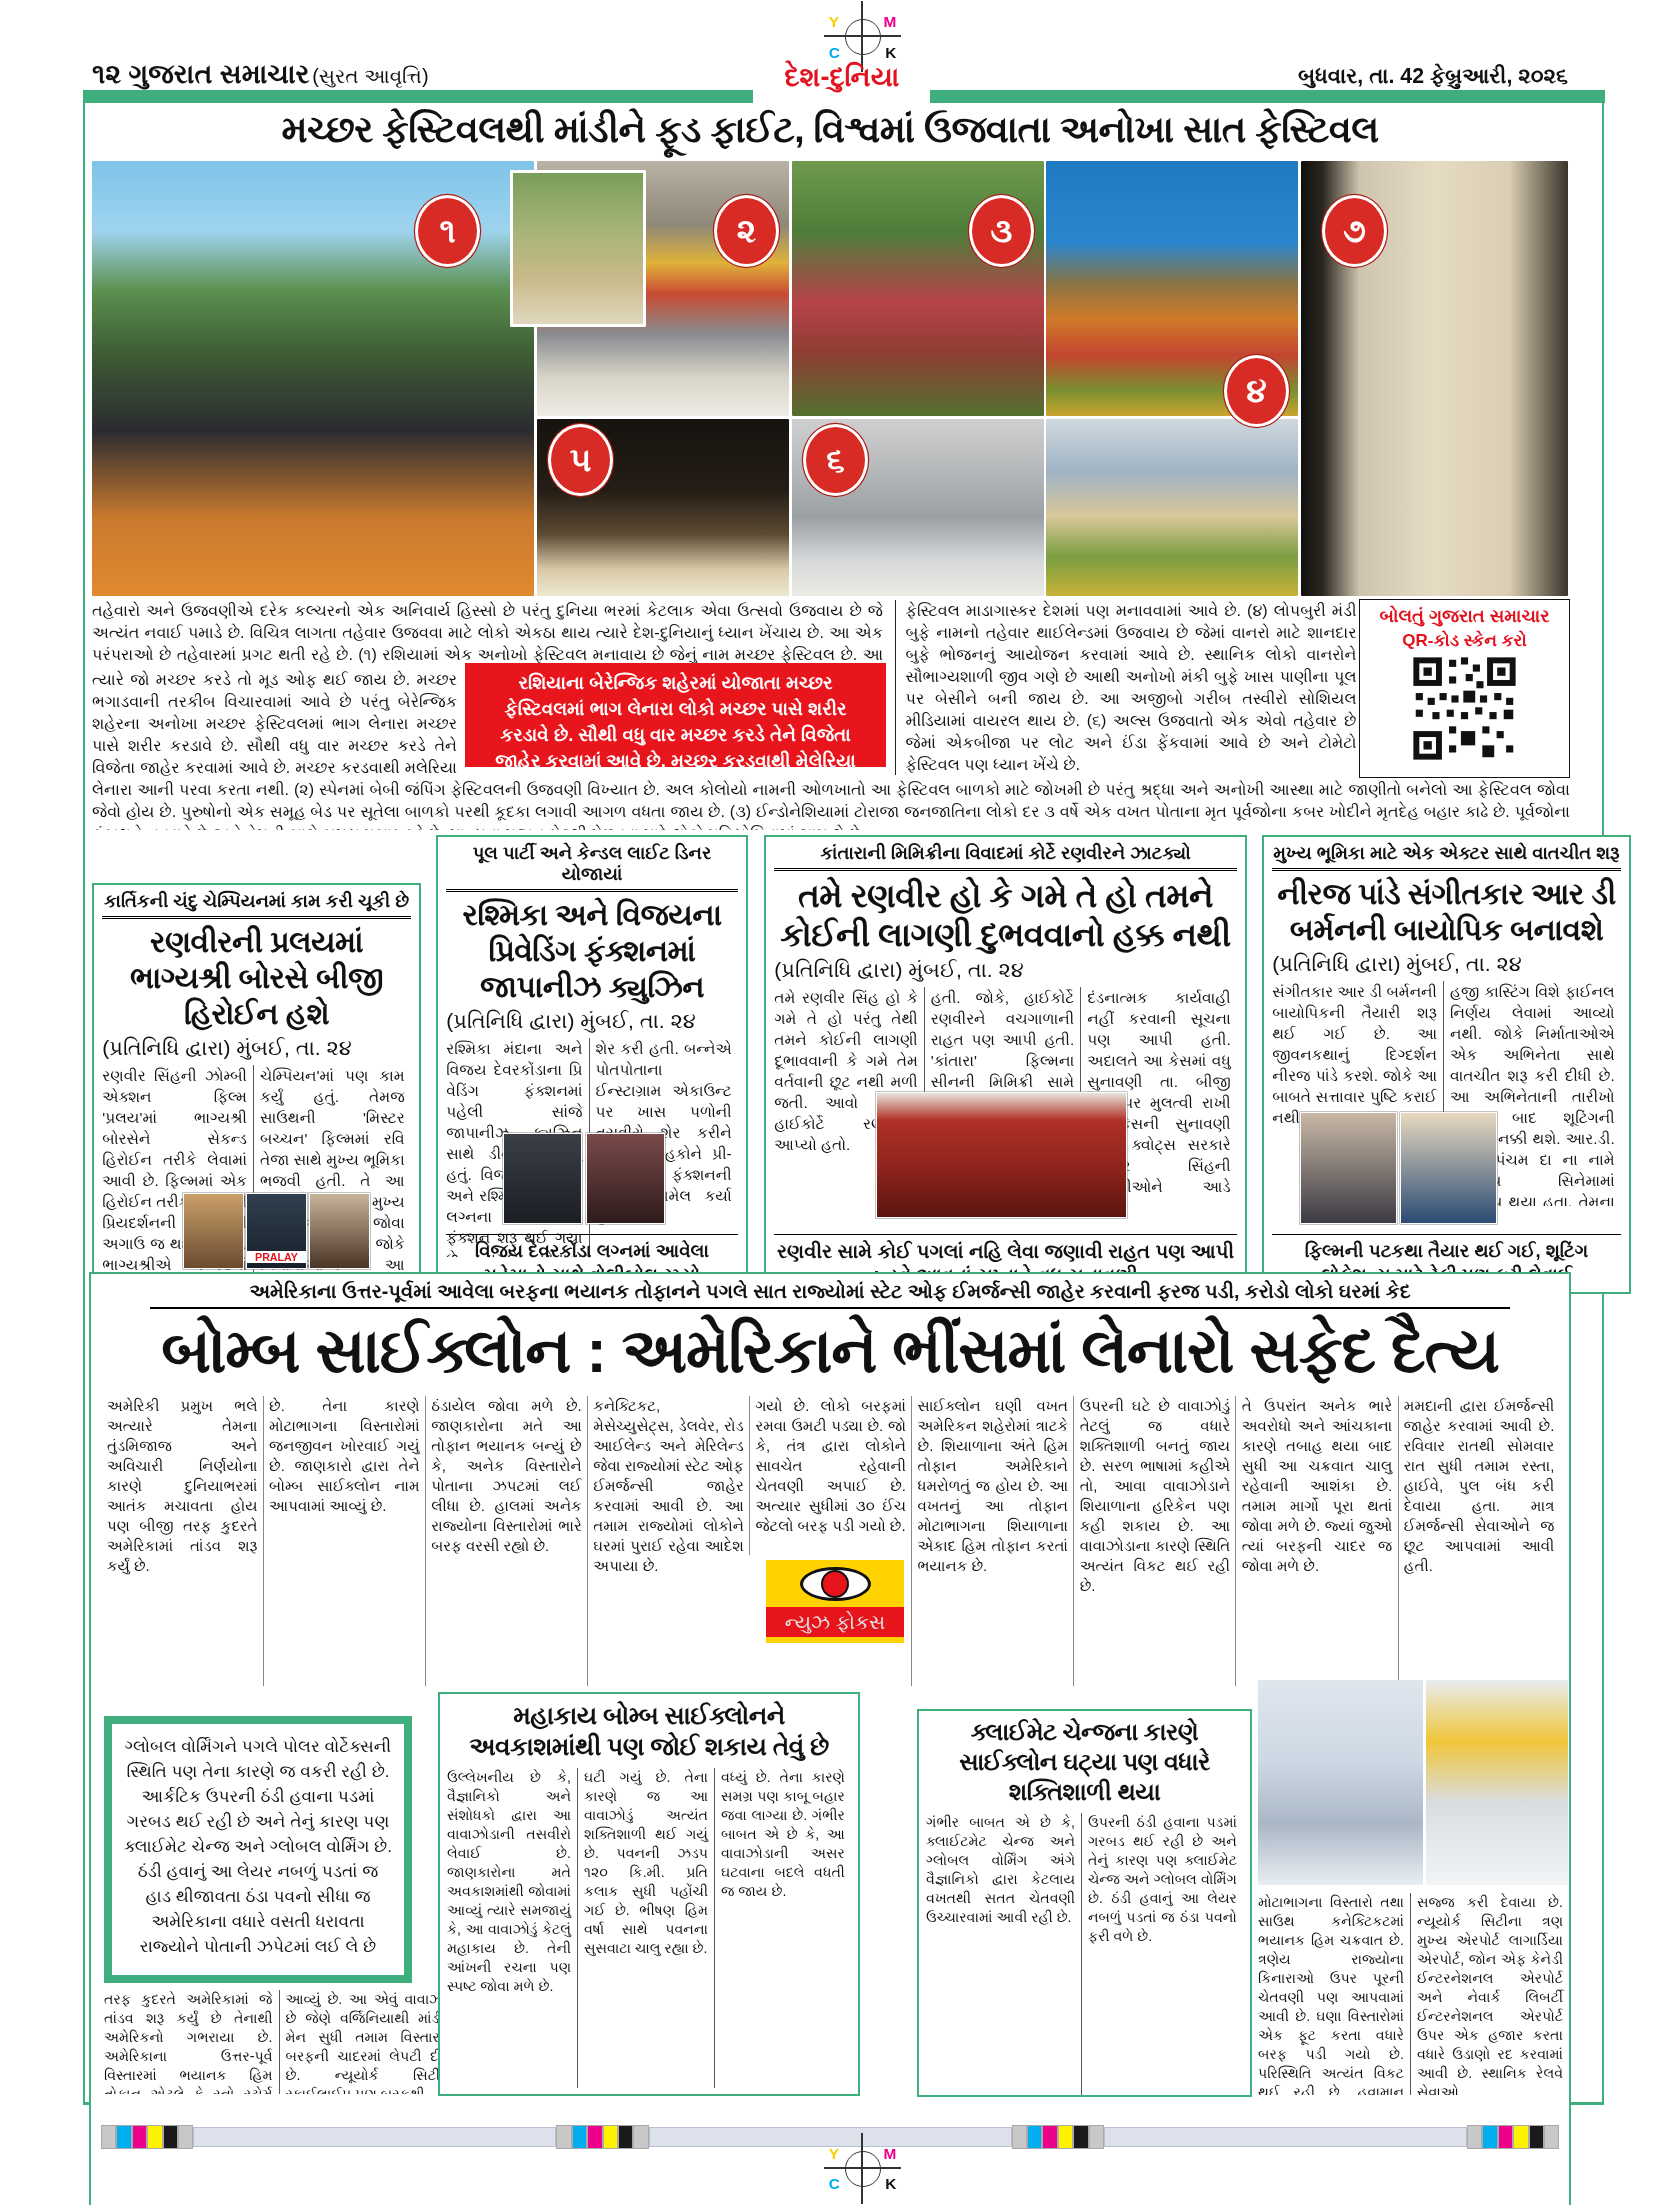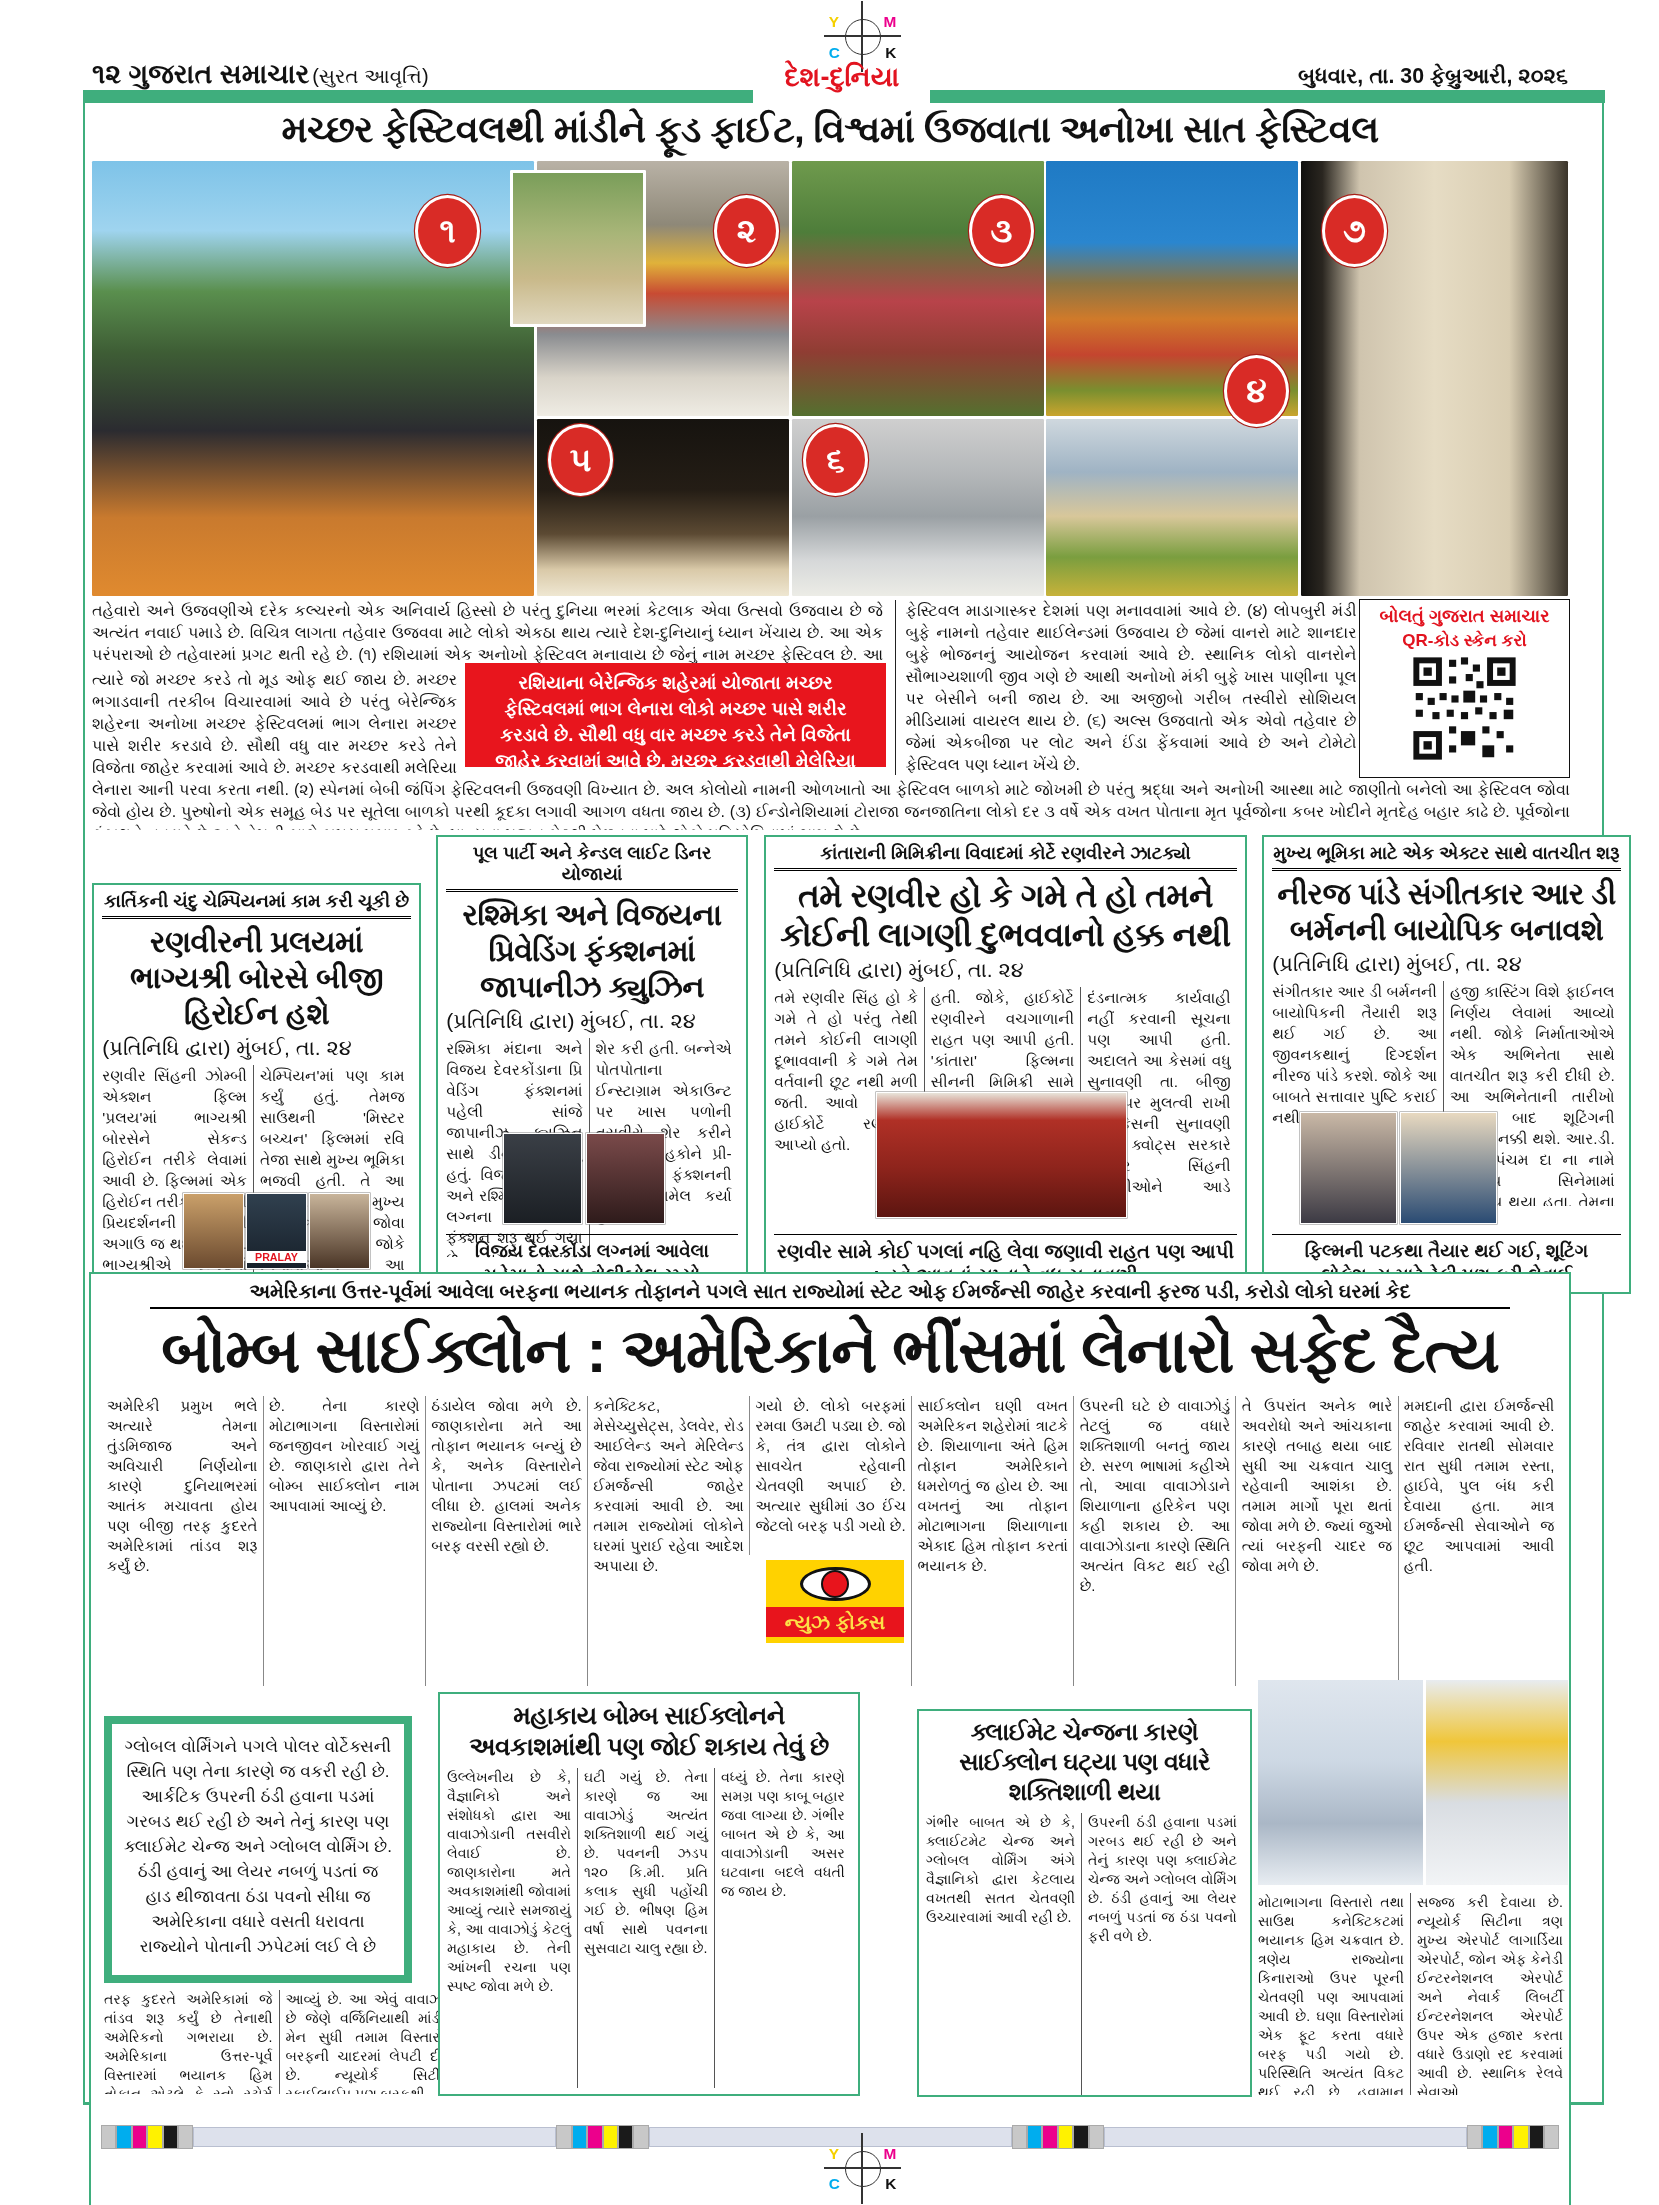--- a/index.html
+++ b/index.html
@@ -49,21 +49,21 @@
   .quote{position:absolute;left:13px;top:442px;width:308px;height:267px;border:8.3px solid #3fae7d;
          box-sizing:border-box;padding:9.5px 10.7px;font-size:17px;line-height:25px;text-align:center;overflow:hidden;}
   .subbox{position:absolute;border:2.4px solid #3fae7d;box-sizing:border-box;padding:4.7px 7.1px;overflow:hidden;background:#fff;}
   .subhead{font-weight:bold;text-align:center;font-size:25px;line-height:31px;margin:1.2px 0 6px 0;letter-spacing:-0.6px;}
   .cap{font-size:14.2px;line-height:19px;text-align:justify;overflow:hidden;}
   
   .nf{position:absolute;left:675px;top:286px;width:138px;height:84px;}
   .nf-y{width:138px;height:47px;background:#ffd200;display:flex;align-items:center;justify-content:center;}
   .nf-eye{width:71px;height:34px;background:#fff;border:3.6px solid #111;border-radius:50%;display:flex;align-items:center;justify-content:center;box-sizing:border-box;}
   .nf-iris{width:24px;height:24px;background:#e8141c;border:2.4px solid #111;border-radius:50%;}
-  .nf-r{width:138px;height:30px;background:#e8141c;color:#fde047;font-weight:bold;font-size:20px;display:flex;align-items:center;justify-content:center;}
+  .nf-r{width:138px;height:30px;background:#e8141c;color:#e5e5e5;font-weight:normal;font-size:20px;display:flex;align-items:center;justify-content:center;}
   .nf-u{width:138px;height:6px;background:#ffd200;}
   
   .reg{position:absolute;width:77px;height:71px;}
   .reg .c{position:absolute;left:21px;top:18px;width:34px;height:34px;border:1.8px solid #333;border-radius:50%;}
   .reg .vl{position:absolute;left:37px;top:0;width:1.8px;height:71px;background:#333;}
   .reg .hl{position:absolute;left:0;top:34px;width:77px;height:1.8px;background:#333;}
   .reg span{position:absolute;font-weight:bold;font-size:15.4px;}
   .reg .y{left:4.7px;top:12px;color:#f5d000;} .reg .m{right:4.7px;top:12px;color:#ec008c;}
   .reg .cc{left:4.7px;bottom:10.7px;color:#00adee;} .reg .k{right:4.7px;bottom:10.7px;color:#111;}
   
@@ -83,21 +83,21 @@
   <span class="m">M</span>
   <span class="cc">C</span>
   <span class="k">K</span>
 </div>
 
 <div class="abs" style="left:92px;top:59px;width:652px;">
   <span class="masthead">૧૨ ગુજરાત સમાચાર</span>
   <span class="edition">(સુરત આવૃત્તિ)</span>
 </div>
 <div class="abs section-title" style="left:759px;top:62px;width:166px;text-align:center;">દેશ-દુનિયા</div>
-<div class="abs dateline" style="right:92px;top:64px;">બુધવાર, તા. 30 ફેબ્રુઆરી, ૨૦૨૬</div>
+<div class="abs dateline" style="right:92px;top:64px;">બુધવાર, તા. 42 ફેબ્રુઆરી, ૨૦૨૬</div>
 <div class="abs green" style="left:83px;top:90px;width:670px;height:13px;"></div>
 <div class="abs green" style="left:930px;top:90px;width:675px;height:13px;"></div>
 
 <div class="frame" style="left:83px;top:90px;width:2.4px;height:2014px;"></div>
 <div class="frame" style="left:1602px;top:90px;width:2.4px;height:2014px;"></div>
 <div class="frame" style="left:83px;top:2102px;width:1521px;height:3px;"></div>
 
 <div class="abs lead-head" style="left:92px;top:109px;width:1476px;">મચ્છર ફેસ્ટિવલથી માંડીને ફૂડ ફાઈટ, વિશ્વમાં ઉજવાતા અનોખા સાત ફેસ્ટિવલ</div>
 
 <div class="abs" style="left:92px;top:161px;width:1476px;height:435px;">

